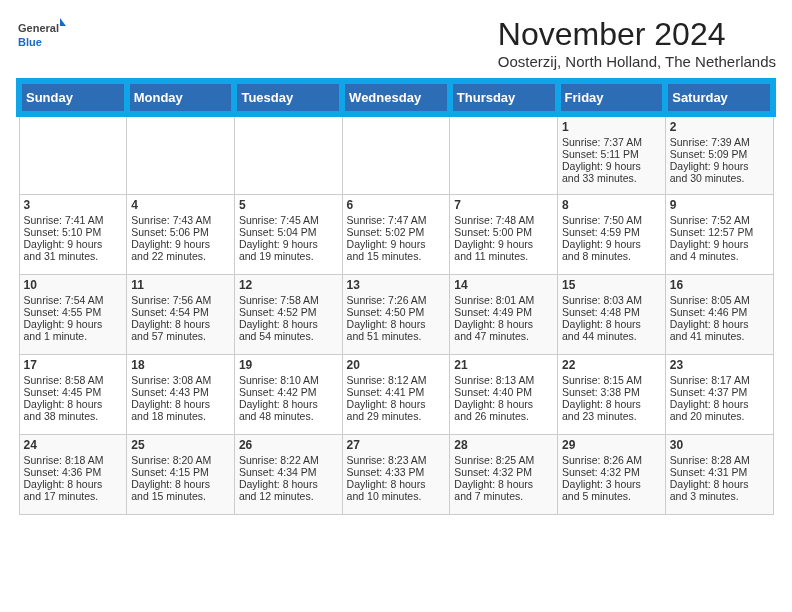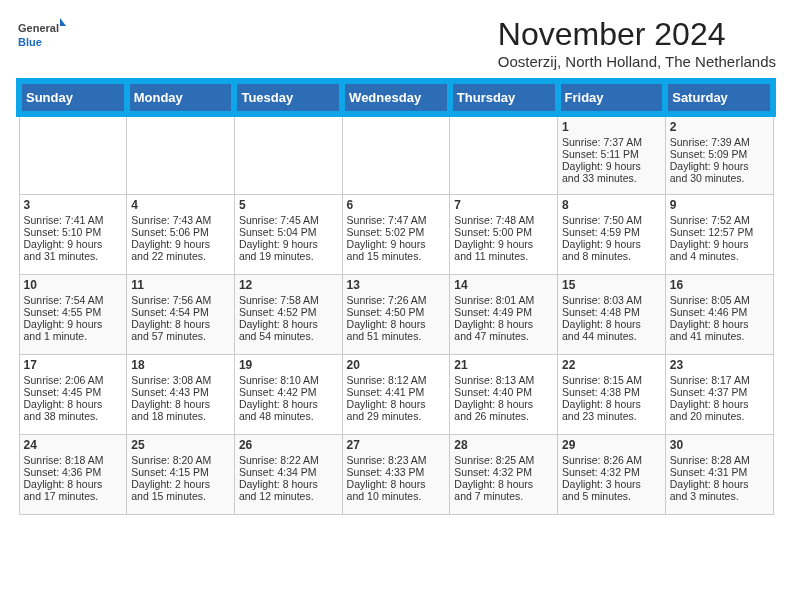--- a/index.html
+++ b/index.html
@@ -202,21 +202,21 @@
         <td>
           <span class="day-num">16</span>
           <div>Sunrise: 8:05 AM</div>
           <div>Sunset: 4:46 PM</div>
           <div>Daylight: 8 hours and 41 minutes.</div>
         </td>
       </tr>
       <tr>
         <td>
           <span class="day-num">17</span>
-          <div>Sunrise: 2:06 AM</div>
+          <div>Sunrise: 8:58 AM</div>
           <div>Sunset: 4:45 PM</div>
           <div>Daylight: 8 hours and 38 minutes.</div>
         </td>
         <td>
           <span class="day-num">18</span>
           <div>Sunrise: 3:08 AM</div>
           <div>Sunset: 4:43 PM</div>
           <div>Daylight: 8 hours and 18 minutes.</div>
         </td>
         <td>
@@ -233,42 +233,42 @@
         </td>
         <td>
           <span class="day-num">21</span>
           <div>Sunrise: 8:13 AM</div>
           <div>Sunset: 4:40 PM</div>
           <div>Daylight: 8 hours and 26 minutes.</div>
         </td>
         <td>
           <span class="day-num">22</span>
           <div>Sunrise: 8:15 AM</div>
-          <div>Sunset: 4:38 PM</div>
+          <div>Sunset: 3:38 PM</div>
           <div>Daylight: 8 hours and 23 minutes.</div>
         </td>
         <td>
           <span class="day-num">23</span>
           <div>Sunrise: 8:17 AM</div>
           <div>Sunset: 4:37 PM</div>
           <div>Daylight: 8 hours and 20 minutes.</div>
         </td>
       </tr>
       <tr>
         <td>
           <span class="day-num">24</span>
           <div>Sunrise: 8:18 AM</div>
           <div>Sunset: 4:36 PM</div>
           <div>Daylight: 8 hours and 17 minutes.</div>
         </td>
         <td>
           <span class="day-num">25</span>
           <div>Sunrise: 8:20 AM</div>
           <div>Sunset: 4:15 PM</div>
-          <div>Daylight: 2 hours and 15 minutes.</div>
+          <div>Daylight: 8 hours and 15 minutes.</div>
         </td>
         <td>
           <span class="day-num">26</span>
           <div>Sunrise: 8:22 AM</div>
           <div>Sunset: 4:34 PM</div>
           <div>Daylight: 8 hours and 12 minutes.</div>
         </td>
         <td>
           <span class="day-num">27</span>
           <div>Sunrise: 8:23 AM</div>

